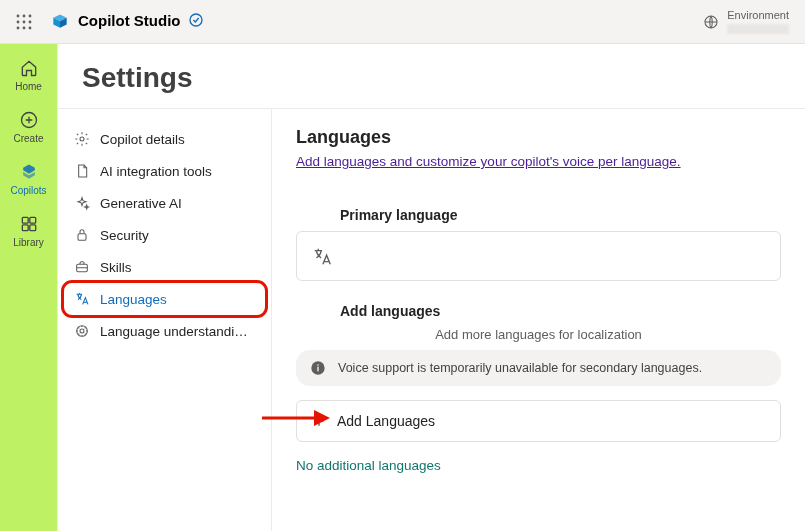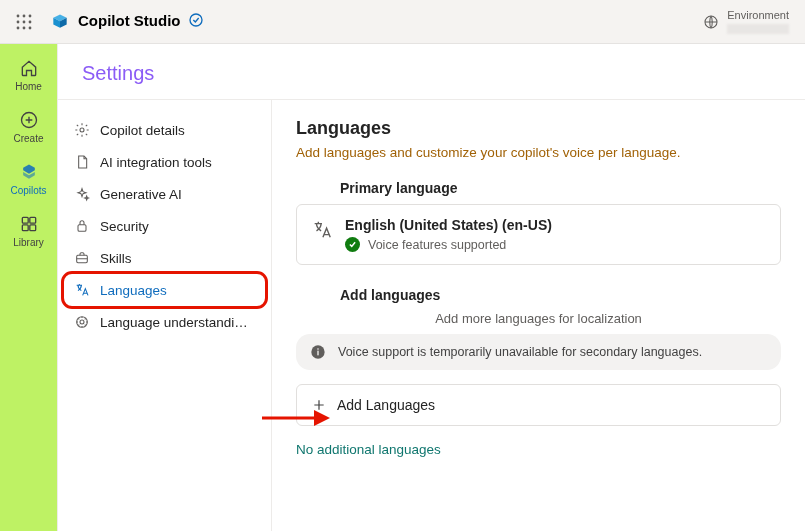--- a/index.html
+++ b/index.html
@@ -87,24 +87,24 @@
   .rail-item.selected { color: #0f6cbd; }
   .rail-icon { width: 20px; height: 20px; }
   
   .main {
     flex: 1;
     background: #fff;
     display: flex;
     flex-direction: column;
   }
   .page-title {
-    font-size: 20px;
-    font-weight: 400;
+    font-size: 28px;
+    font-weight: 700;
     padding: 18px 24px 14px;
-    color: #8b5cf6;
+    color: #404040;
   }
   .sub-shell {
     flex: 1;
     display: flex;
     border-top: 1px solid #edebe9;
   }
   
   .settings-nav {
     width: 214px;
     border-right: 1px solid #edebe9;
@@ -144,22 +144,23 @@
     overflow: auto;
     background: #fff;
   }
   .content h2 {
     font-size: 18px;
     font-weight: 600;
     margin-bottom: 6px;
   }
   .content-sub {
     font-size: 13.5px;
-    color: #a16207;
-    margin-bottom: 20px;
+    color: #4c1d95;
+    margin-bottom: 38px;
+    text-decoration: underline;
   }
   .section-label {
     font-size: 14px;
     font-weight: 600;
     margin-bottom: 8px;
     margin-left: 44px;
   }
   .section-help {
     font-size: 13px;
     color: #605e5c;
@@ -384,31 +385,20 @@
 
       <div class="content">
         <h2>Languages</h2>
         <div class="content-sub">Add languages and customize your copilot's voice per language.</div>
 
         <div class="section-label">Primary language</div>
         <div class="primary-card">
           <svg class="lang-icon" viewBox="0 0 24 24" fill="none" stroke="currentColor" stroke-width="1.5">
               <path d="M4 5h8M8 3v2M6 5c0 3 2 6 5 8M11 5c0 3-2 6-5 8M13 20l4-10 4 10M14.5 17h5"></path>
             </svg>
-          <div class="primary-body">
-            <div class="primary-name">English (United States) (en-US)</div>
-            <div class="primary-support">
-              <span class="check-badge">
-                <svg width="9" height="9" viewBox="0 0 24 24" fill="none" stroke="currentColor" stroke-width="4">
-                    <path d="M5 12l5 5 9-11"></path>
-                  </svg>
-              </span>
-              <span>Voice features supported</span>
-            </div>
-          </div>
         </div>
 
         <div class="section-label">Add languages</div>
         <div class="section-help">Add more languages for localization</div>
 
         <div class="info-banner">
           <svg class="info-icon" viewBox="0 0 24 24" fill="currentColor">
               <circle cx="12" cy="12" r="10" fill="#605e5c"></circle>
               <rect x="11" y="10" width="2" height="7" fill="#f3f2f1"></rect>
               <circle cx="12" cy="7.5" r="1.2" fill="#f3f2f1"></circle>

